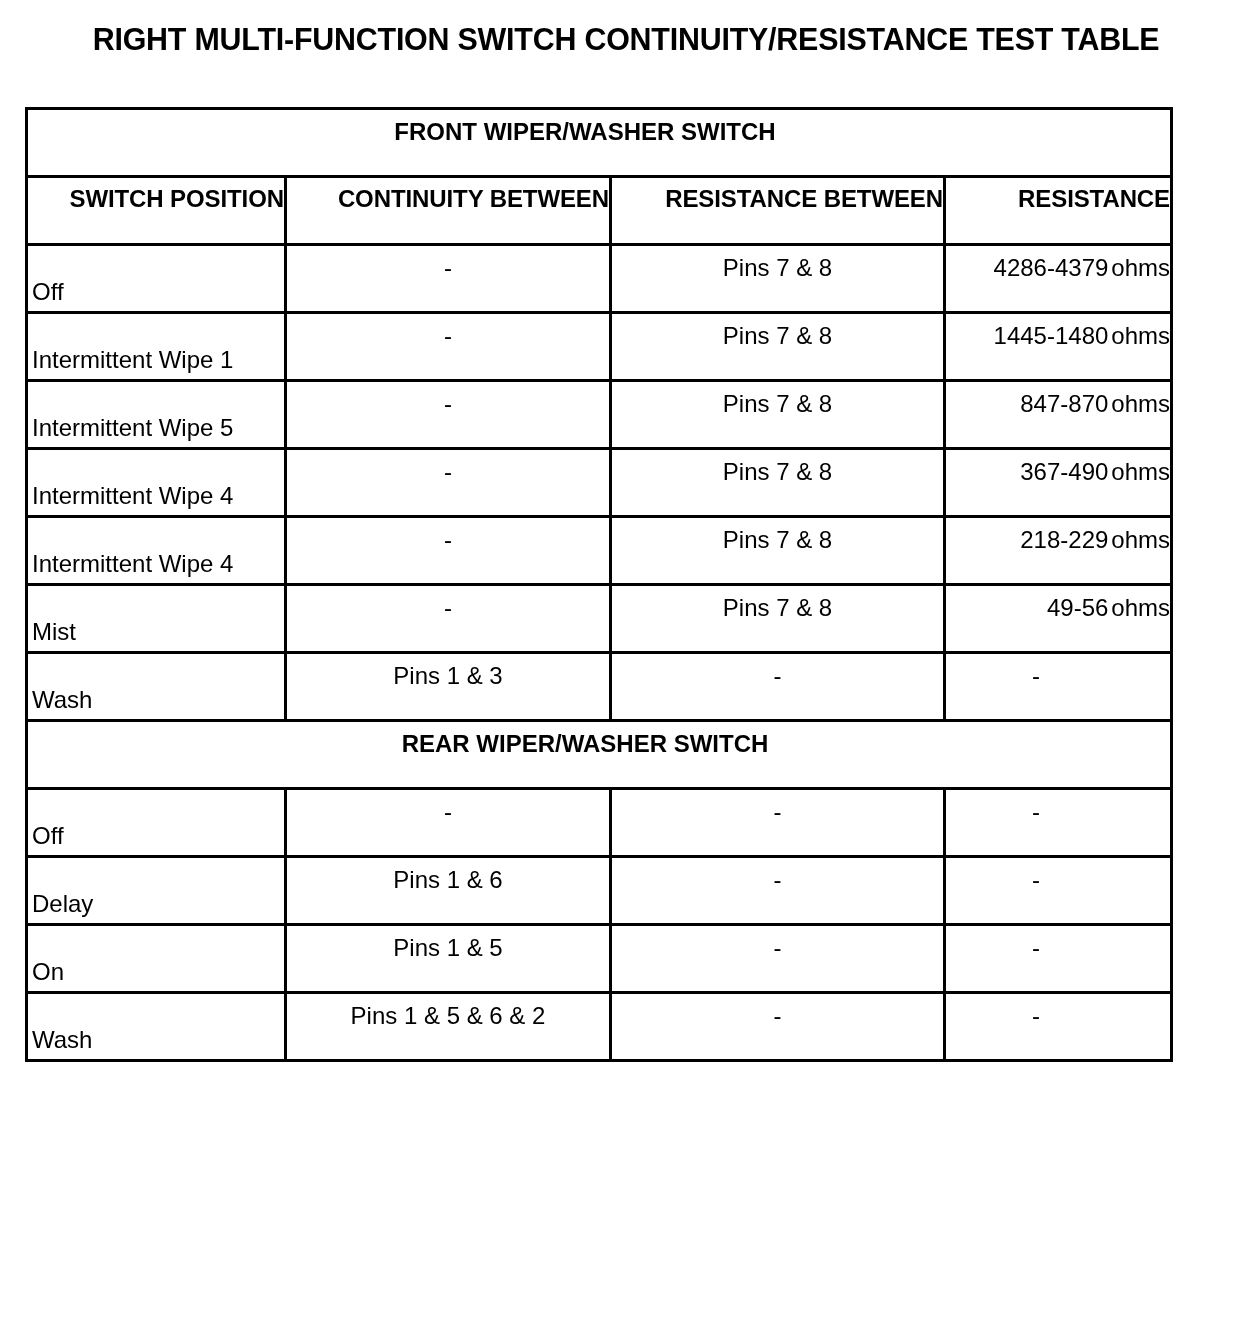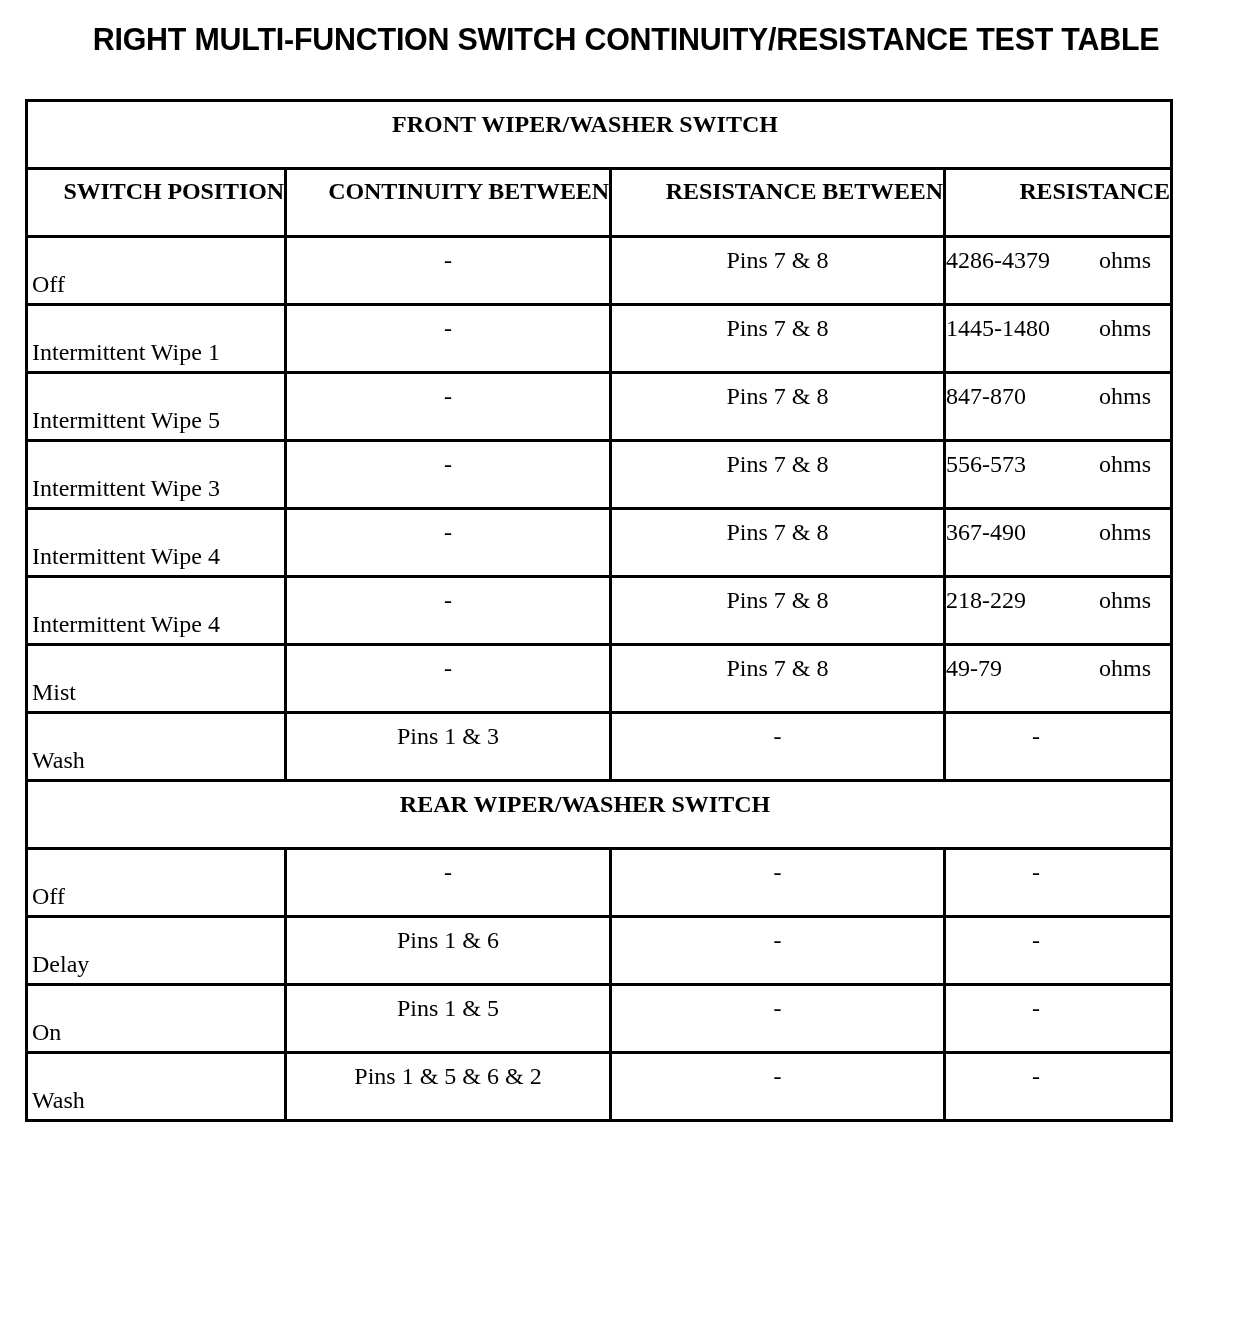--- a/index.html
+++ b/index.html
@@ -24,25 +24,24 @@
     font-weight: bold;
     font-size: 31px;
     letter-spacing: -0.2px;
     transform: scaleX(0.98);
     transform-origin: center;
     white-space: nowrap;
   }
   table.test-table {
     position: absolute;
     left: 25px;
-    top: 99px;
+    top: 107px;
     width: 1145px;
     border-collapse: collapse;
     table-layout: fixed;
-    font-family: Liberation Serif, serif;
   }
   table.test-table td, table.test-table th {
     border: 3px solid #000;
     height: 65px;
     padding: 0;
     vertical-align: top;
     font-size: 24px;
     line-height: 1;
     white-space: nowrap;
     overflow: visible;
@@ -66,21 +65,22 @@
   td.pos .cell-inner { padding-left: 4px; text-align: left; margin-top: 24px; }
   td.center .cell-inner { text-align: center; }
   td.res .cell-inner {
     display: flex;
     justify-content: flex-start;
     padding-left: 0;
   }
   .res-range {
     display: inline-block;
     width: 150px;
-    text-align: left;
+    text-align: right;
+    margin-left: 23px;
   }
   .res-unit {
     display: inline-block;
     padding-left: 3px;
   }
   td.res-dash .cell-inner { text-align: center; padding-right: 44px; }
 </style>
 </head>
 <body>
 
@@ -160,37 +160,20 @@
         </td>
       <td class="res">
           <div class="cell-inner">
             <span class="res-range">847-870</span>
             <span class="res-unit">ohms</span>
           </div>
         </td>
     </tr>
     <tr>
       <td class="pos">
-          <div class="cell-inner">Intermittent Wipe 3</div>
-        </td>
-      <td class="center">
-          <div class="cell-inner">-</div>
-        </td>
-      <td class="center">
-          <div class="cell-inner">Pins 7 &amp; 8</div>
-        </td>
-      <td class="res">
-          <div class="cell-inner">
-            <span class="res-range">556-573</span>
-            <span class="res-unit">ohms</span>
-          </div>
-        </td>
-    </tr>
-    <tr>
-      <td class="pos">
           <div class="cell-inner">Intermittent Wipe 4</div>
         </td>
       <td class="center">
           <div class="cell-inner">-</div>
         </td>
       <td class="center">
           <div class="cell-inner">Pins 7 &amp; 8</div>
         </td>
       <td class="res">
           <div class="cell-inner">
@@ -221,21 +204,21 @@
           <div class="cell-inner">Mist</div>
         </td>
       <td class="center">
           <div class="cell-inner">-</div>
         </td>
       <td class="center">
           <div class="cell-inner">Pins 7 &amp; 8</div>
         </td>
       <td class="res">
           <div class="cell-inner">
-            <span class="res-range">49-79</span>
+            <span class="res-range">49-56</span>
             <span class="res-unit">ohms</span>
           </div>
         </td>
     </tr>
     <tr>
       <td class="pos">
           <div class="cell-inner">Wash</div>
         </td>
       <td class="center">
           <div class="cell-inner">Pins 1 &amp; 3</div>

